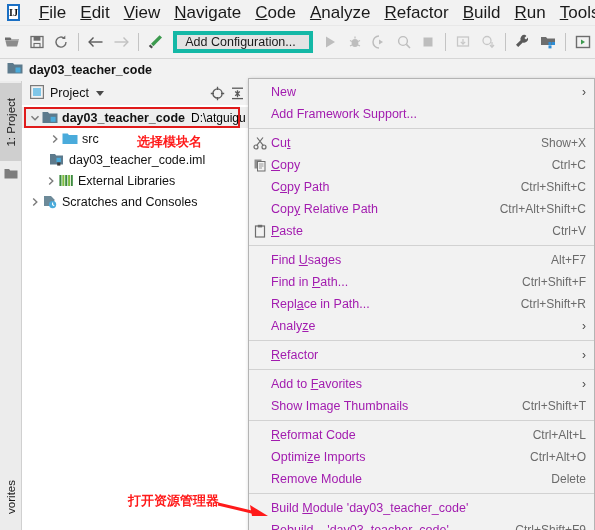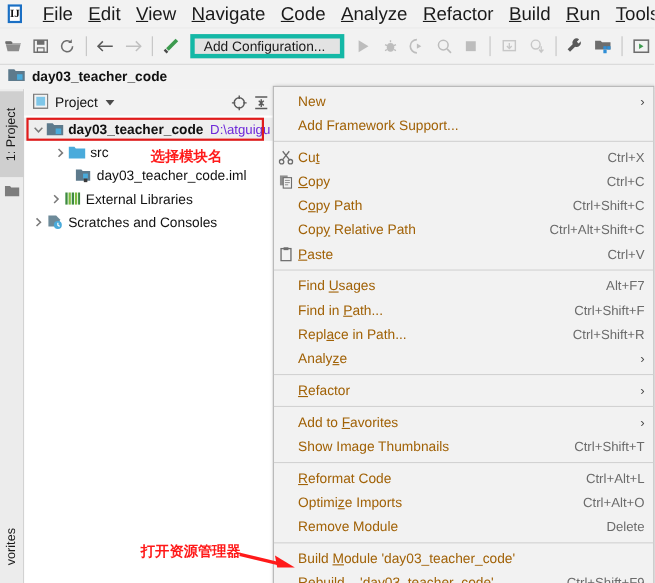--- a/index.html
+++ b/index.html
@@ -121,21 +121,21 @@
     width: 14px; height: 14px; display: flex; align-items: center; justify-content: center;
     flex: 0 0 14px;
   }
   .tree-icon {
     width: 16px; height: 16px; margin-right: 4px;
     display: flex; align-items: center; justify-content: center;
     flex: 0 0 16px;
   }
   .tree-label { font-size: 12.5px; color: #111; }
   .tree-label.bold { font-weight: bold; }
-  .tree-path { font-size: 12px; color: #6d28d9; margin-left: 6px; }
+  .tree-path { font-size: 12px; color: #000000; margin-left: 6px; }
   .tree-row.selected-outline {
     position: relative;
     background: #eeeeee;
   }
   .sel-box {
     position: absolute; left: 24px; top: 107px; width: 216px; height: 21px;
     border: 2px solid #e01b1b; pointer-events: none; z-index: 6;
   }
 
   
@@ -155,21 +155,21 @@
     z-index: 8;
     padding: 2px 0 0 0;
   }
   .ctx-item {
     display: flex; align-items: center; height: 22px;
     padding: 0 8px 0 0; cursor: default; position: relative;
   }
   .ctx-icon {
     width: 22px; flex: 0 0 22px; display: flex; align-items: center; justify-content: center;
   }
-  .ctx-label { font-size: 12.5px; color: #a16207; white-space: nowrap; }
+  .ctx-label { font-size: 12.5px; color: #a21caf; white-space: nowrap; }
   .ctx-label .uk { text-decoration: underline; }
   .ctx-shortcut {
     margin-left: auto; font-size: 12px; color: #6b6b6b; white-space: nowrap; padding-left: 18px;
   }
   .ctx-sub {
     margin-left: auto; font-size: 12px; color: #4a4a4a; padding-left: 18px;
   }
   .ctx-sep { height: 1px; background: #d2d2d2; margin: 3px 0; }
 
   .content-bg {
@@ -386,21 +386,21 @@
               <path d="M3.2 1.5 6.8 5l-3.6 3.5" stroke="#7a7a7a" stroke-width="1.4" fill="none"></path>
             </svg>
           </span>
           <span class="tree-icon">
             <svg width="16" height="15" viewBox="0 0 16 15">
               <path d="M0.5 2.5h5.2l1.2 1.5H15.5v9H0.5z" fill="#4aabdb"></path>
             </svg>
           </span>
           <span class="tree-label">src</span>
         </div>
-        <div class="tree-row" style="padding-left: 32px;">
+        <div class="tree-row" style="padding-left: 13px;">
           <span class="tw"></span>
           <span class="tree-icon">
             <svg width="16" height="15" viewBox="0 0 16 15">
               <path d="M1 2h5l1.2 1.4H14v9H1z" fill="#5d7a8c"></path>
               <rect x="7.5" y="5.8" width="4.4" height="4.4" fill="#4aabdb"></rect>
               <rect x="8.2" y="10.4" width="3.2" height="3.2" fill="#3a3a3a"></rect>
             </svg>
           </span>
           <span class="tree-label">day03_teacher_code.iml</span>
         </div>
@@ -463,21 +463,21 @@
       <div class="ctx-sep"></div>
       <div class="ctx-item">
         <span class="ctx-icon">
           <svg width="14" height="14" viewBox="0 0 14 14">
             <circle cx="3" cy="11" r="2" fill="none" stroke="#6d6d6d" stroke-width="1.2"></circle>
             <circle cx="11" cy="11" r="2" fill="none" stroke="#6d6d6d" stroke-width="1.2"></circle>
             <path d="M3.6 9.6 10 1.5M10.4 9.6 4 1.5" stroke="#6d6d6d" stroke-width="1.2"></path>
           </svg>
         </span>
         <span class="ctx-label">Cu<span class="uk">t</span></span>
-        <span class="ctx-shortcut">Ctrl+X</span>
+        <span class="ctx-shortcut">Show+X</span>
       </div>
       <div class="ctx-item">
         <span class="ctx-icon">
           <svg width="14" height="14" viewBox="0 0 14 14">
             <rect x="1.5" y="1.5" width="7" height="9" fill="#8e8e8e"></rect>
             <rect x="4.5" y="3.5" width="7.5" height="9.5" fill="#f2f2f2" stroke="#6d6d6d" stroke-width="1"></rect>
             <path d="M6 6h4.5M6 8h4.5M6 10h3" stroke="#8e8e8e" stroke-width="0.9"></path>
           </svg>
         </span>
         <span class="ctx-label"><span class="uk">C</span>opy</span>

